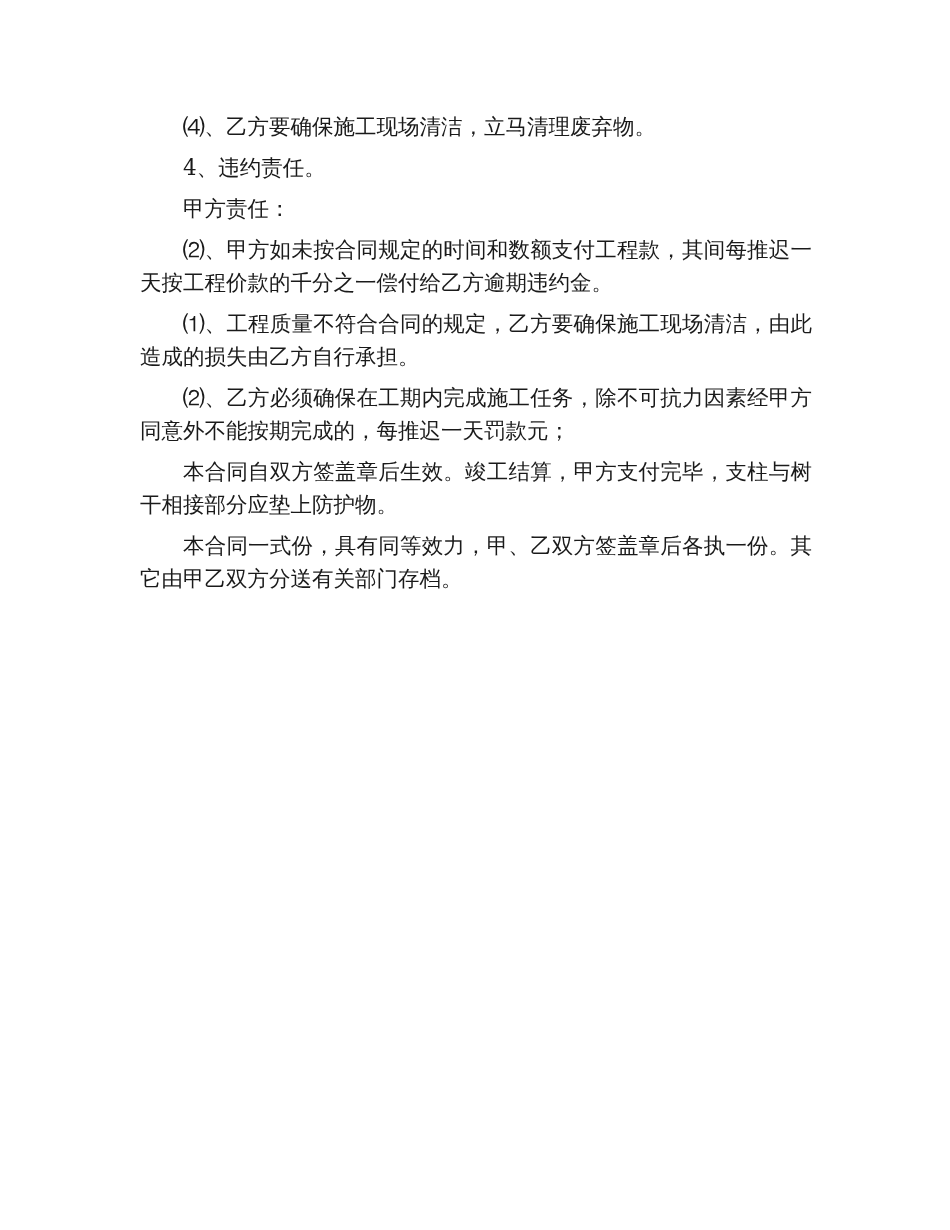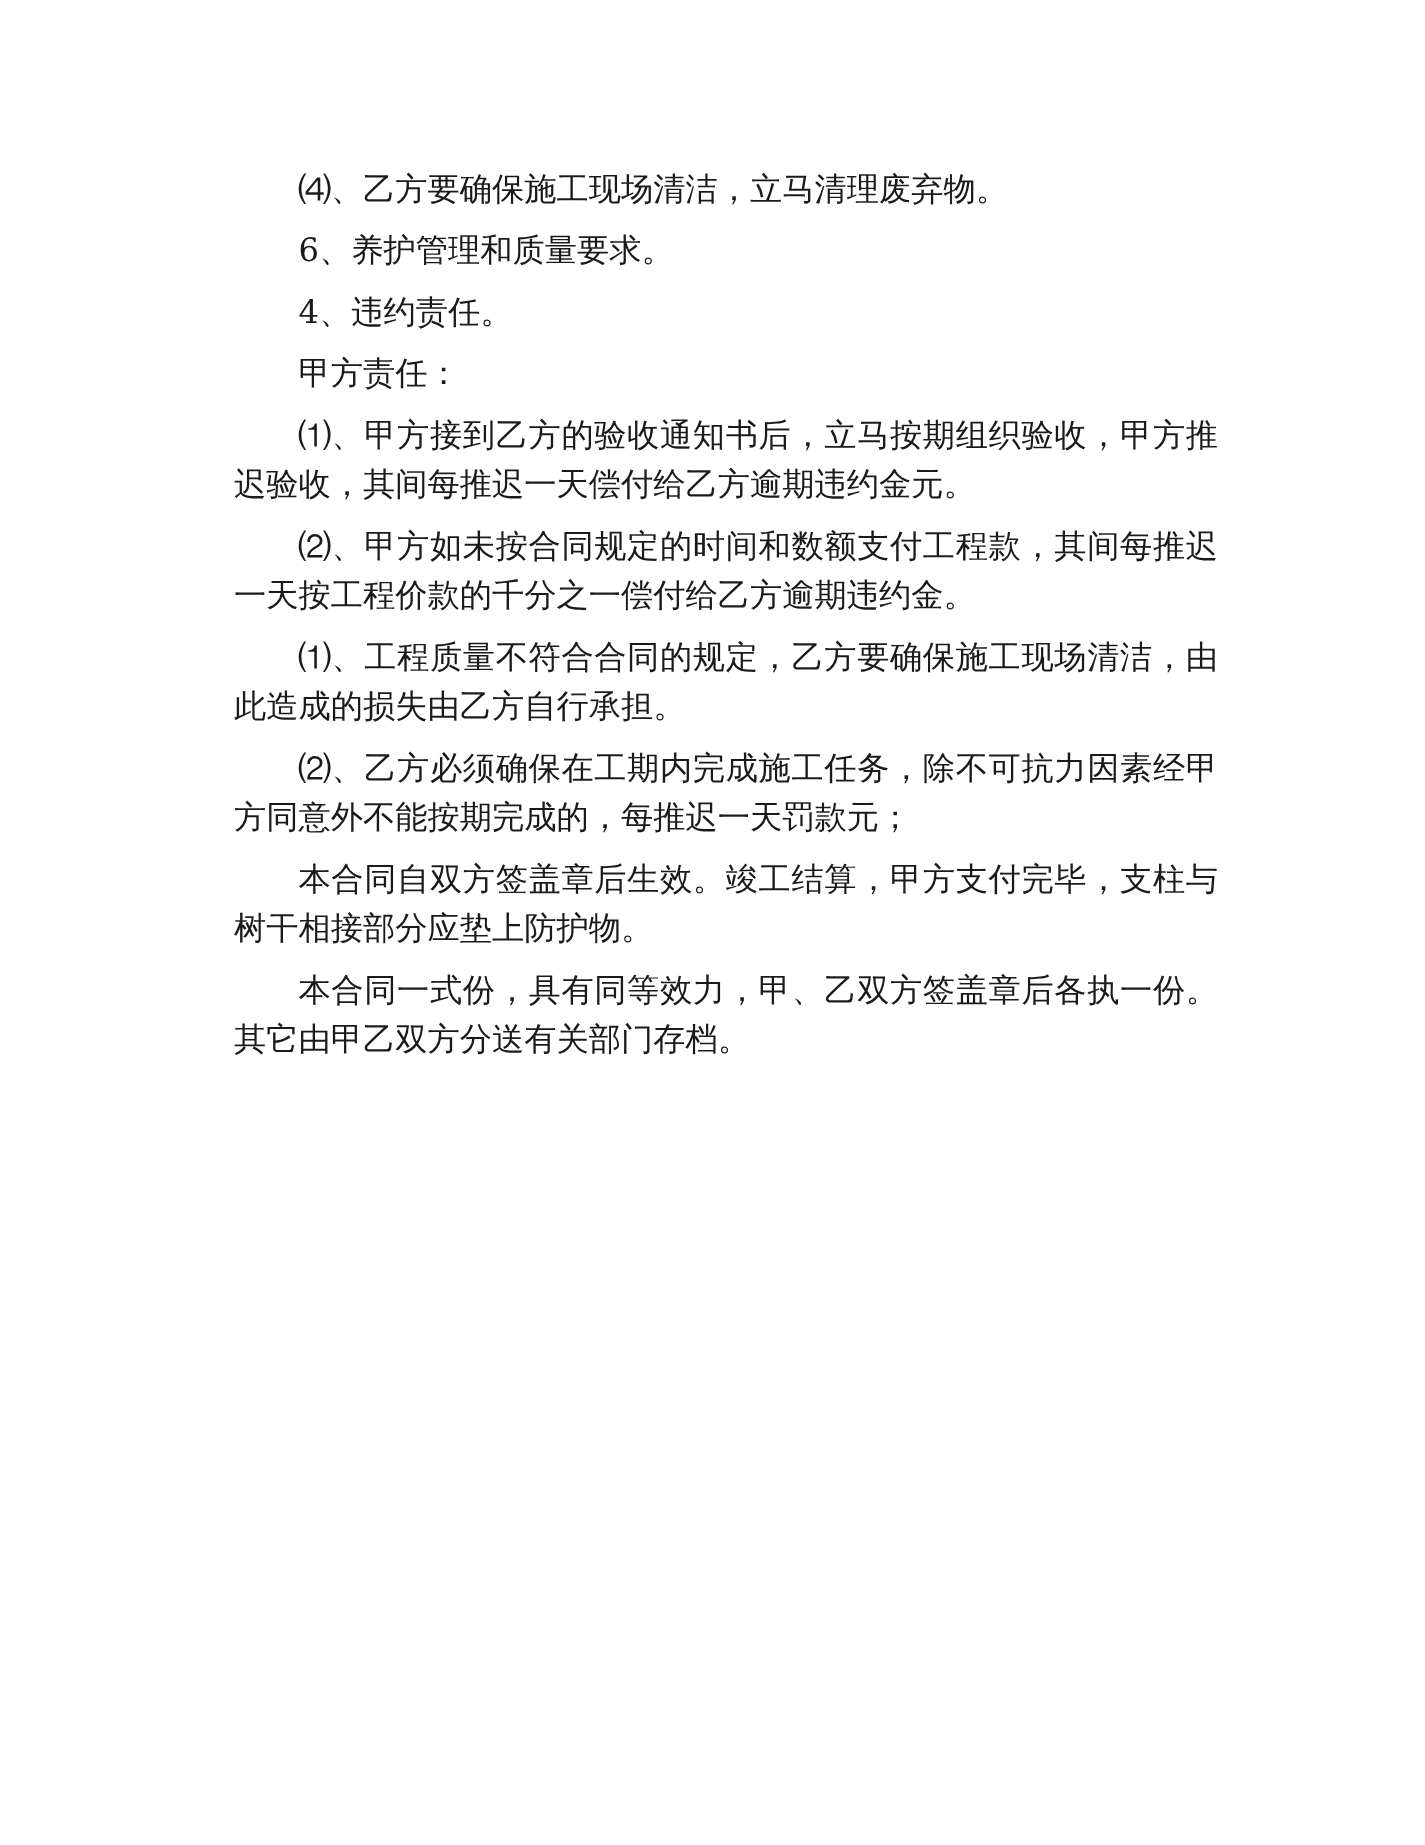--- a/index.html
+++ b/index.html
@@ -8,33 +8,31 @@
     position: absolute;
     left: 140px;
     top: 110px;
     width: 672px;
     font-family: "DejaVu Serif", "Liberation Serif", serif;
     font-size: 21.5px;
     color: #1a1a1a;
     line-height: 33px;
   }
   .p {
-    margin: 0 0 8px 16px;
+    margin: 0 0 8px 0;
     text-indent: 43px;
     text-align: justify;
     word-break: break-all;
   }
 </style>
 </head>
 <body>
 
 <div class="page">
   <p class="p">⑷、乙方要确保施工现场清洁，立马清理废弃物。</p>
-  <p class="p">6、养护管理和质量要求。</p>
   <p class="p">4、违约责任。</p>
   <p class="p">甲方责任：</p>
-  <p class="p">⑴、甲方接到乙方的验收通知书后，立马按期组织验收，甲方推迟验收，其间每推迟一天偿付给乙方逾期违约金元。</p>
   <p class="p">⑵、甲方如未按合同规定的时间和数额支付工程款，其间每推迟一天按工程价款的千分之一偿付给乙方逾期违约金。</p>
   <p class="p">⑴、工程质量不符合合同的规定，乙方要确保施工现场清洁，由此造成的损失由乙方自行承担。</p>
   <p class="p">⑵、乙方必须确保在工期内完成施工任务，除不可抗力因素经甲方同意外不能按期完成的，每推迟一天罚款元；</p>
   <p class="p">本合同自双方签盖章后生效。竣工结算，甲方支付完毕，支柱与树干相接部分应垫上防护物。</p>
   <p class="p">本合同一式份，具有同等效力，甲、乙双方签盖章后各执一份。其它由甲乙双方分送有关部门存档。</p>
 </div>
 
 </body></html>

